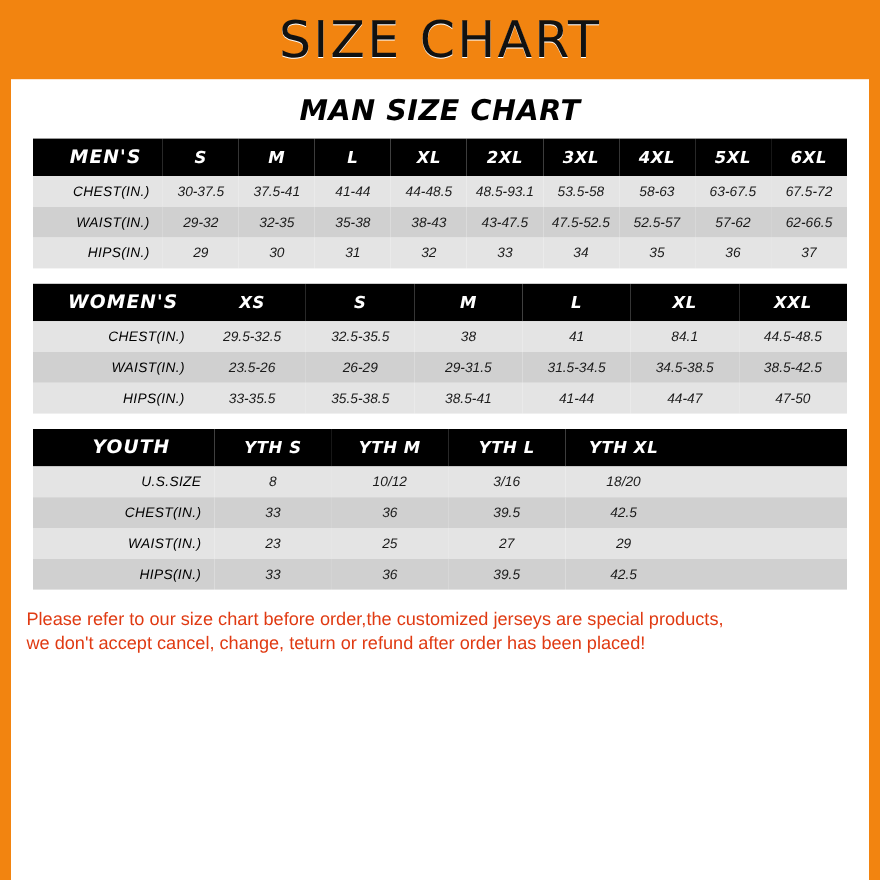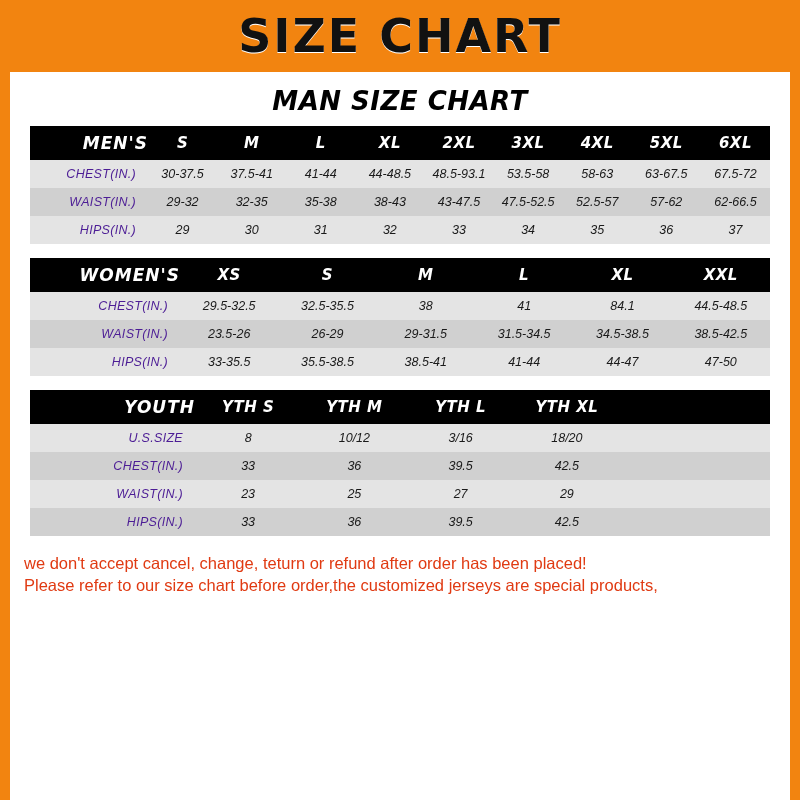--- a/index.html
+++ b/index.html
@@ -20,21 +20,21 @@
   .top-banner {
     height: 72px;
     background: #f28410;
     display: flex;
     align-items: center;
     justify-content: center;
     margin: 0 -10px;
   }
   .top-banner .title {
     font-family: "DejaVu Sans", sans-serif;
-    font-weight: bold;
+    font-weight: normal;
     font-size: 46px;
     letter-spacing: 2px;
     color: #111111;
     text-shadow: 0 1px 0 #ffffff;
   }
   .section { margin-top: 14px; font-style: italic; }
   .section-title {
     text-align: center;
     font-family: "DejaVu Sans", sans-serif;
     font-weight: bold;
@@ -61,33 +61,33 @@
   thead tr { background: #000000; }
   thead th {
     color: #ffffff;
     font-weight: bold;
     font-size: 15px;
     height: 34px;
     font-family: "DejaVu Sans", sans-serif;
     letter-spacing: 0.5px;
   }
   thead th.rowlabel {
-    text-align: right;
+    text-align: center;
     padding-left: 14px;
     font-size: 17px;
     letter-spacing: 1px;
   }
   tbody tr.odd { background: #e4e4e4; }
   tbody tr.even { background: #d0d0d0; }
   tbody td.rowlabel {
     text-align: right;
     padding-right: 12px;
     font-size: 12.5px;
     letter-spacing: 0.3px;
-    color: #4c1d95;
+    color: #000000;
   }
   
   .men-table col.lbl { width: 118px; }
   .women-table col.lbl { width: 150px; }
   .youth-table col.lbl { width: 165px; }
 
   .footer-note {
     margin: 16px 14px 0 14px;
     color: #e03a12;
     font-size: 16.5px;
@@ -280,17 +280,17 @@
           <td>36</td>
           <td>39.5</td>
           <td>42.5</td>
           <td></td>
         </tr>
       </tbody>
     </table>
   </div>
 
   <div class="footer-note">
+    <div>Please refer to our size chart before order,the customized jerseys are special products,</div>
     <div>we don't accept cancel, change, teturn or refund after order has been placed!</div>
-    <div>Please refer to our size chart before order,the customized jerseys are special products,</div>
   </div>
 
 </div>
 
 </body></html>

